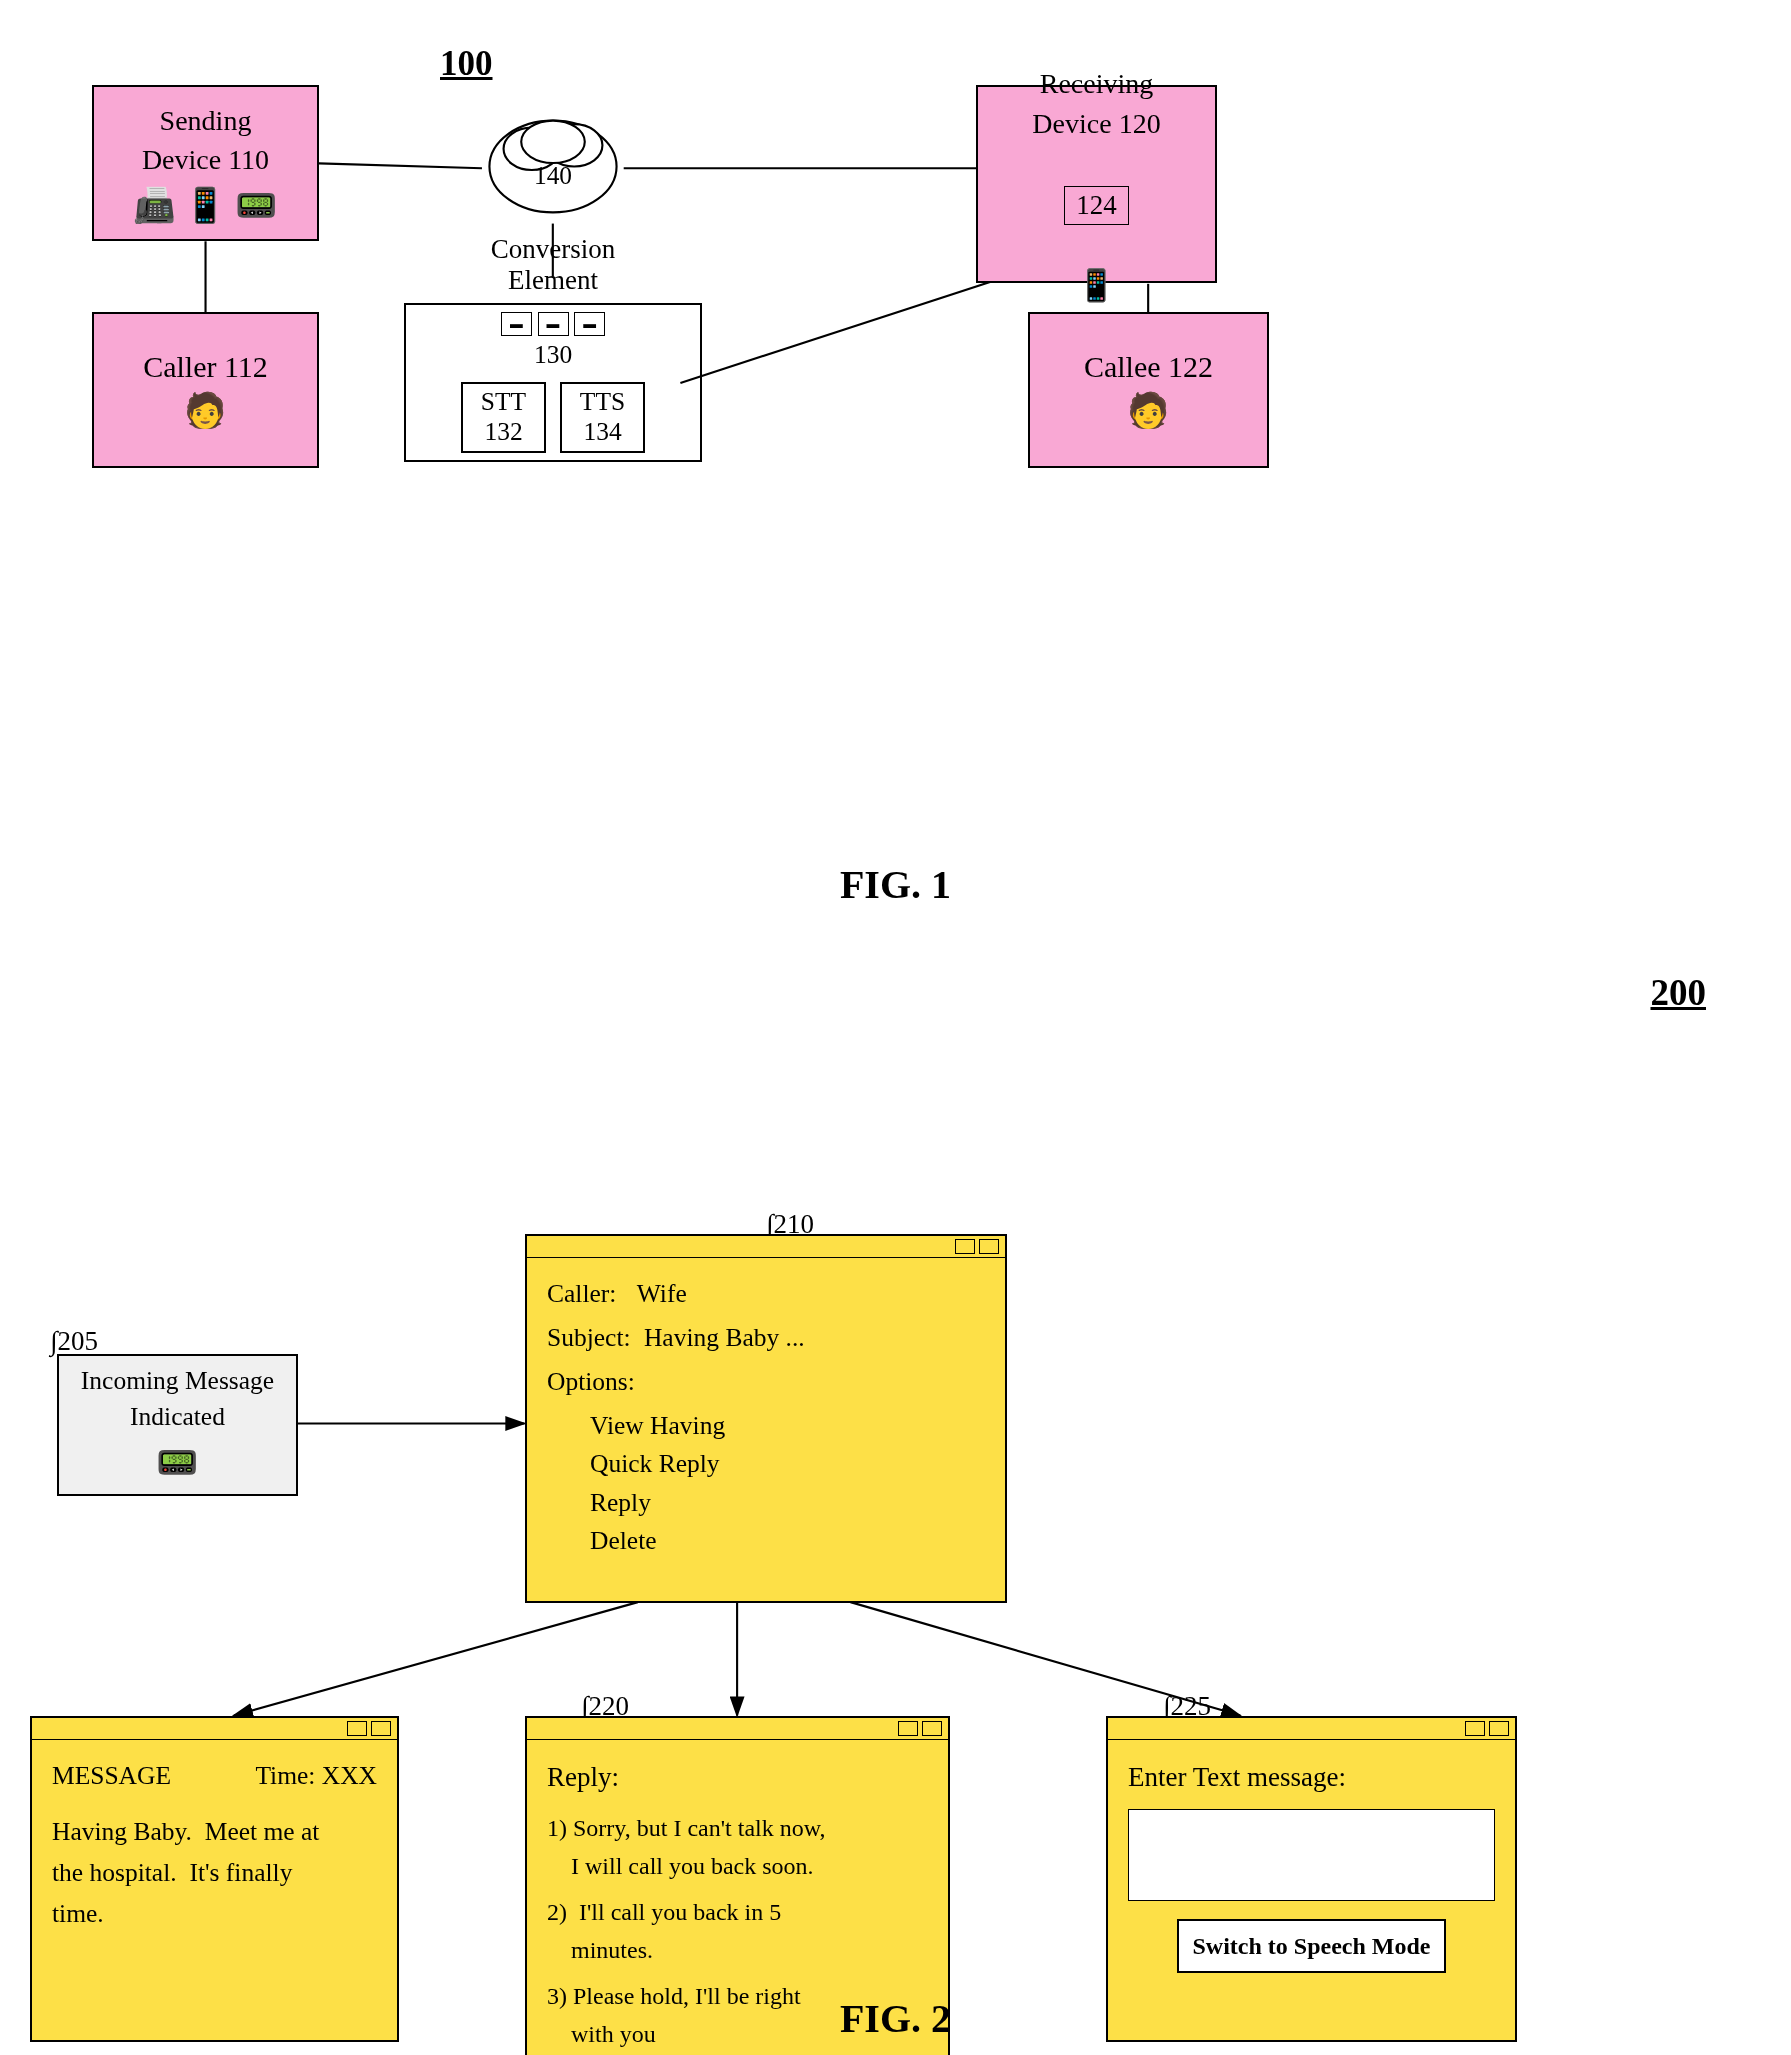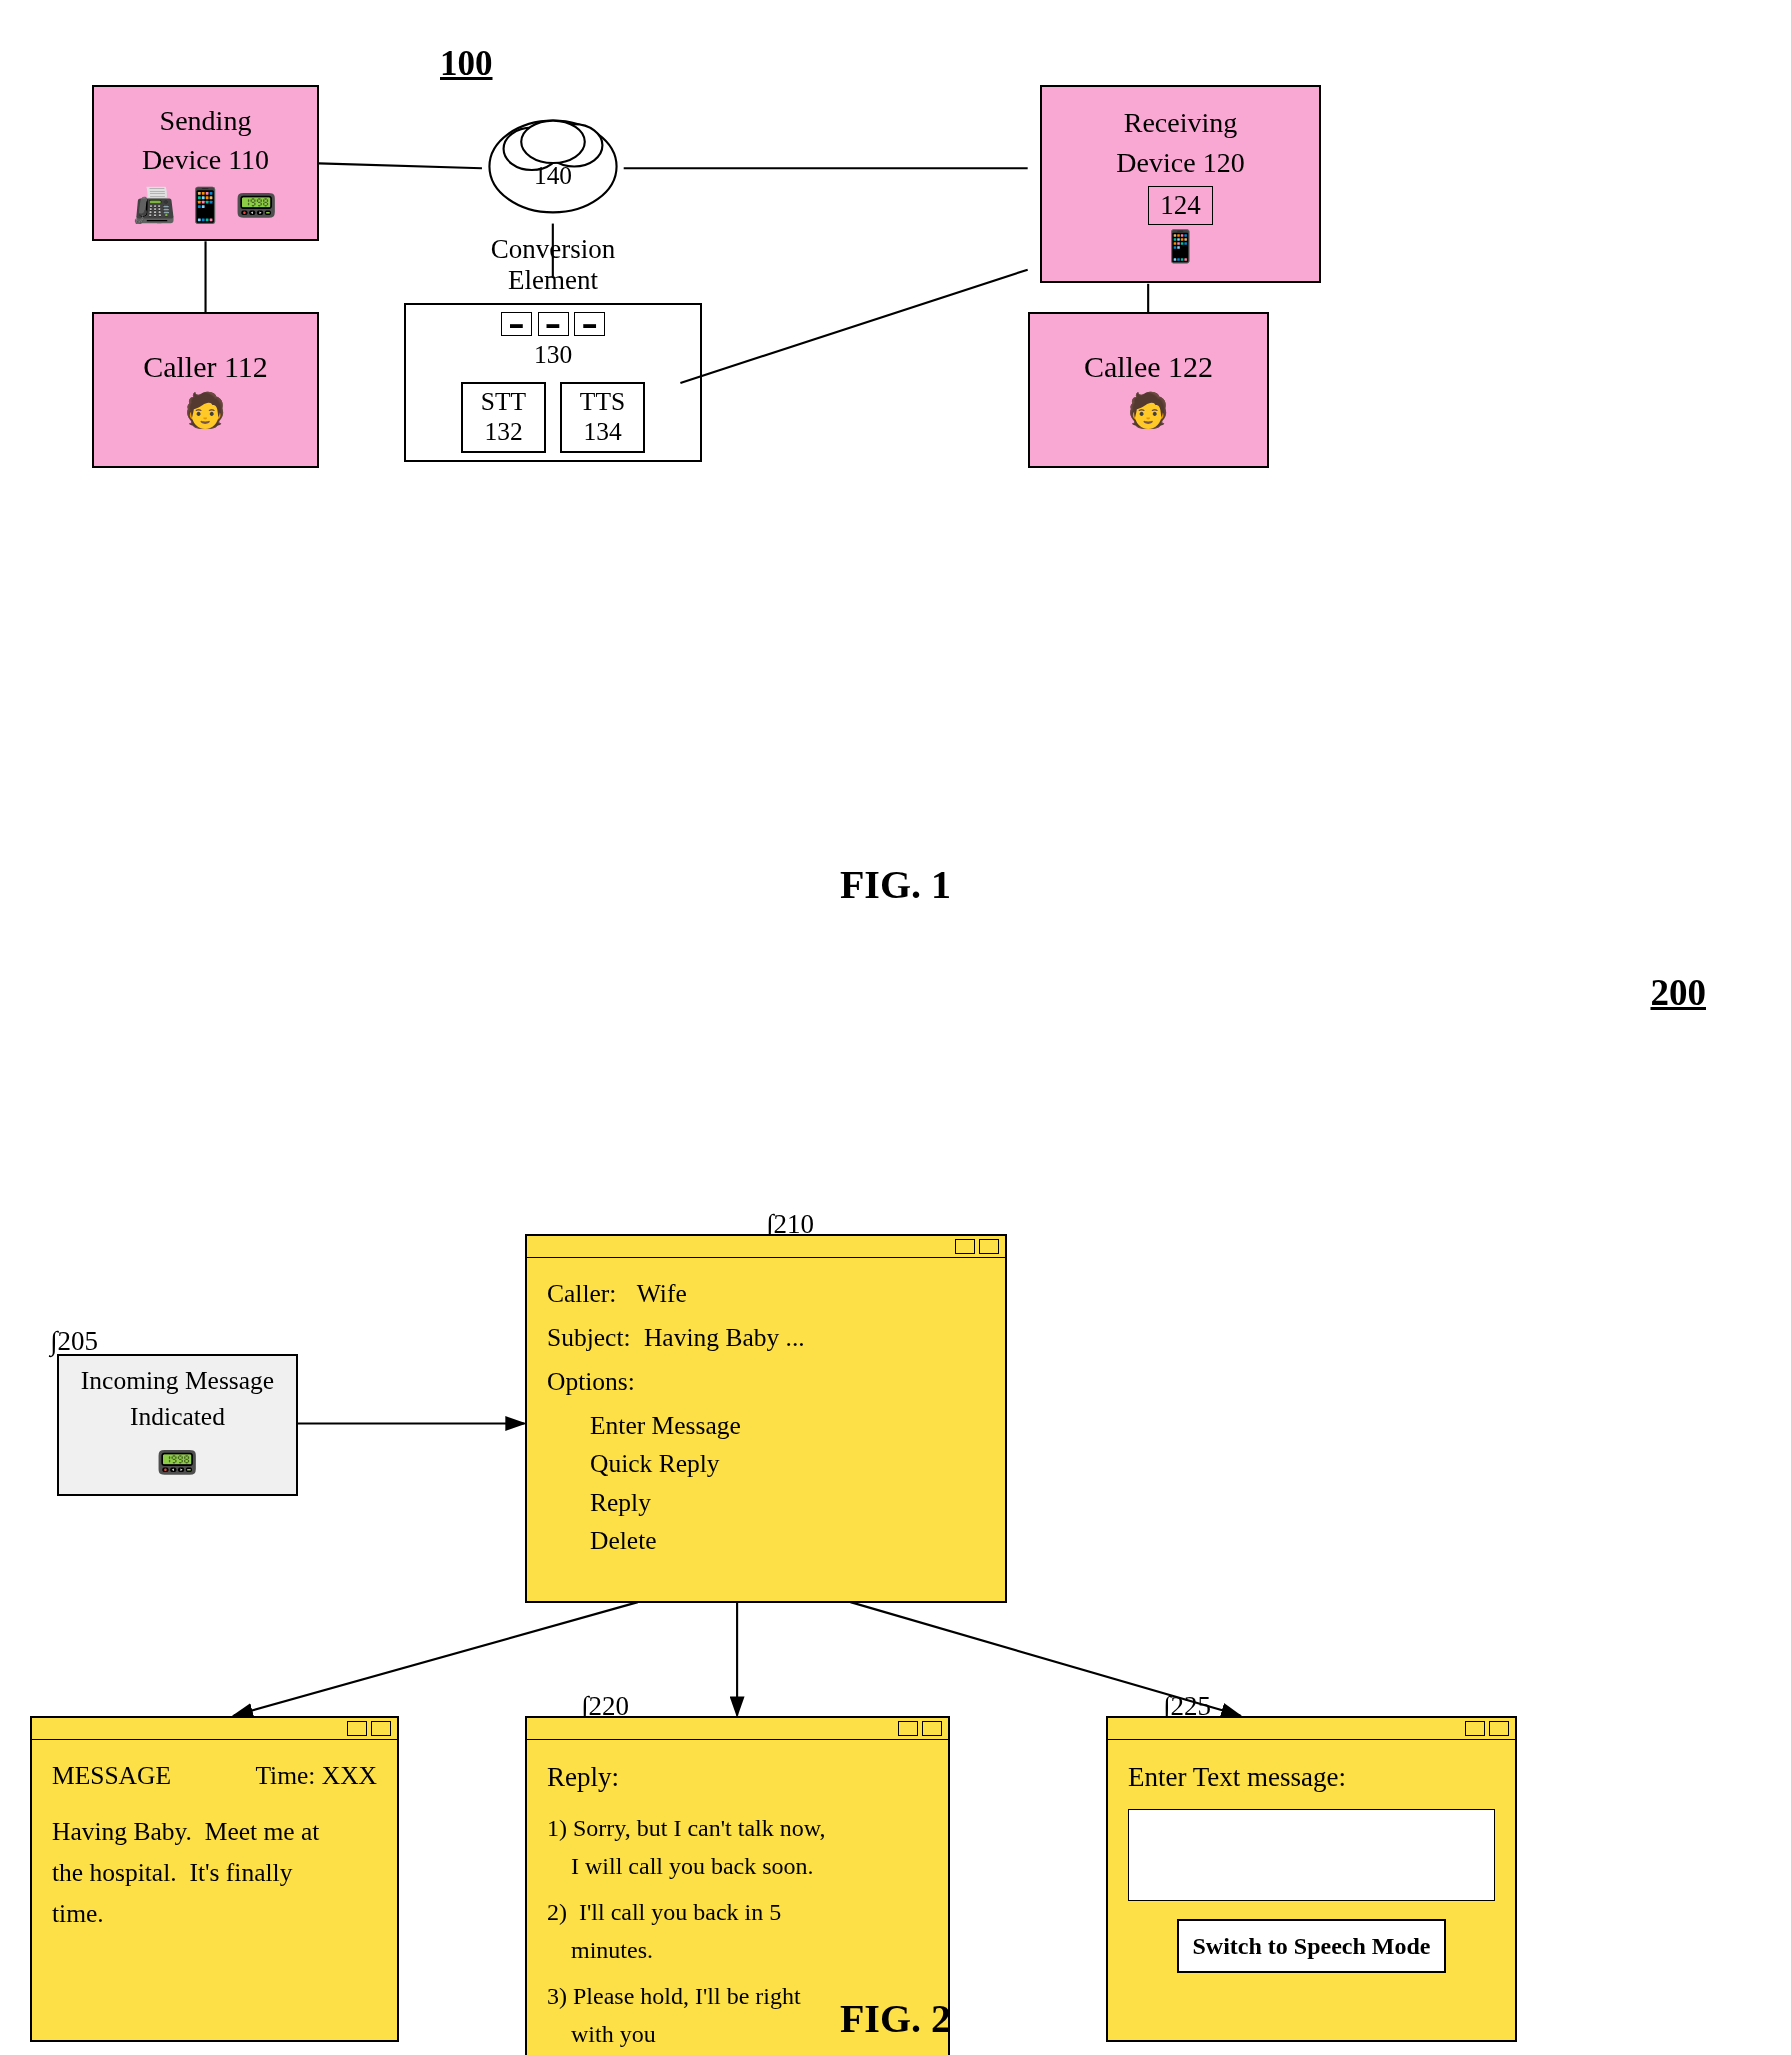--- a/index.html
+++ b/index.html
@@ -93,24 +93,25 @@
       height: 71px;
       display: flex;
       flex-direction: column;
       align-items: center;
       justify-content: center;
       font-size: 25.5px;
     }
 
     .receiving-device {
       top: 85px;
-      left: 1040px;
-      width: 281px;
+      left: 976px;
+      width: 241px;
       height: 198px;
       font-size: 28px;
+      gap: 39px;
     }
 
     .callee {
       top: 312px;
       left: 1028px;
       width: 241px;
       height: 156px;
       font-size: 28px;
     }
 
@@ -405,21 +406,21 @@
         <span style="margin-left:14px;">Wife</span>
       </div>
       <div style="margin-bottom:5.7px;">
         <span>Subject:</span>
         <span style="margin-left:7px;">Having Baby ...</span>
       </div>
       <div style="margin-bottom:5.7px;">
         <span>Options:</span>
       </div>
       <div style="margin-left:43px;">
-        <div>Enter Message</div>
+        <div>View Having</div>
         <div>Quick Reply</div>
         <div>Reply</div>
         <div>Delete</div>
       </div>
     </div>
   </div>
 
   <div style="position:absolute; top:777px; left:35px; font-size:27px;">∫215</div>
 
   <div class="window-box window-215">

